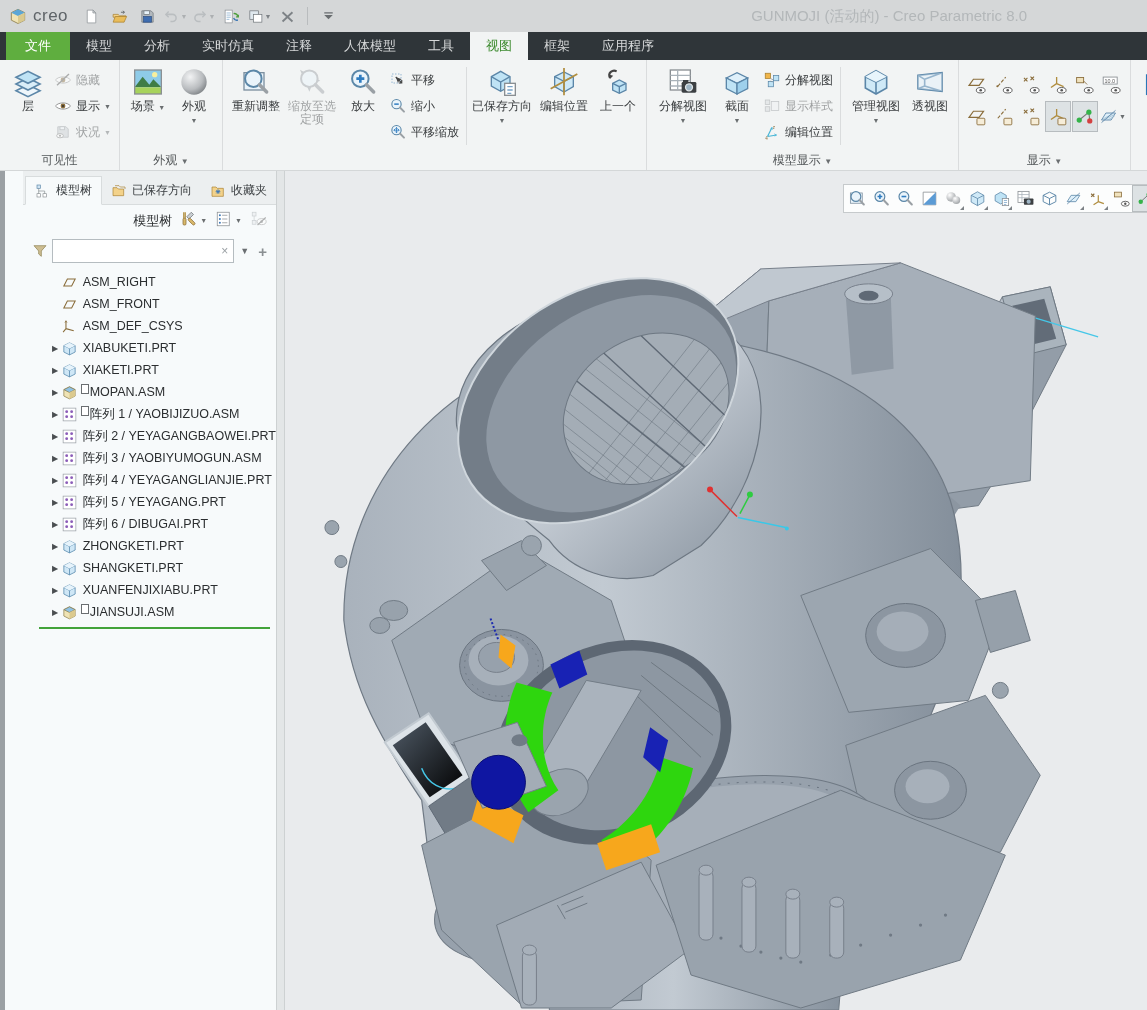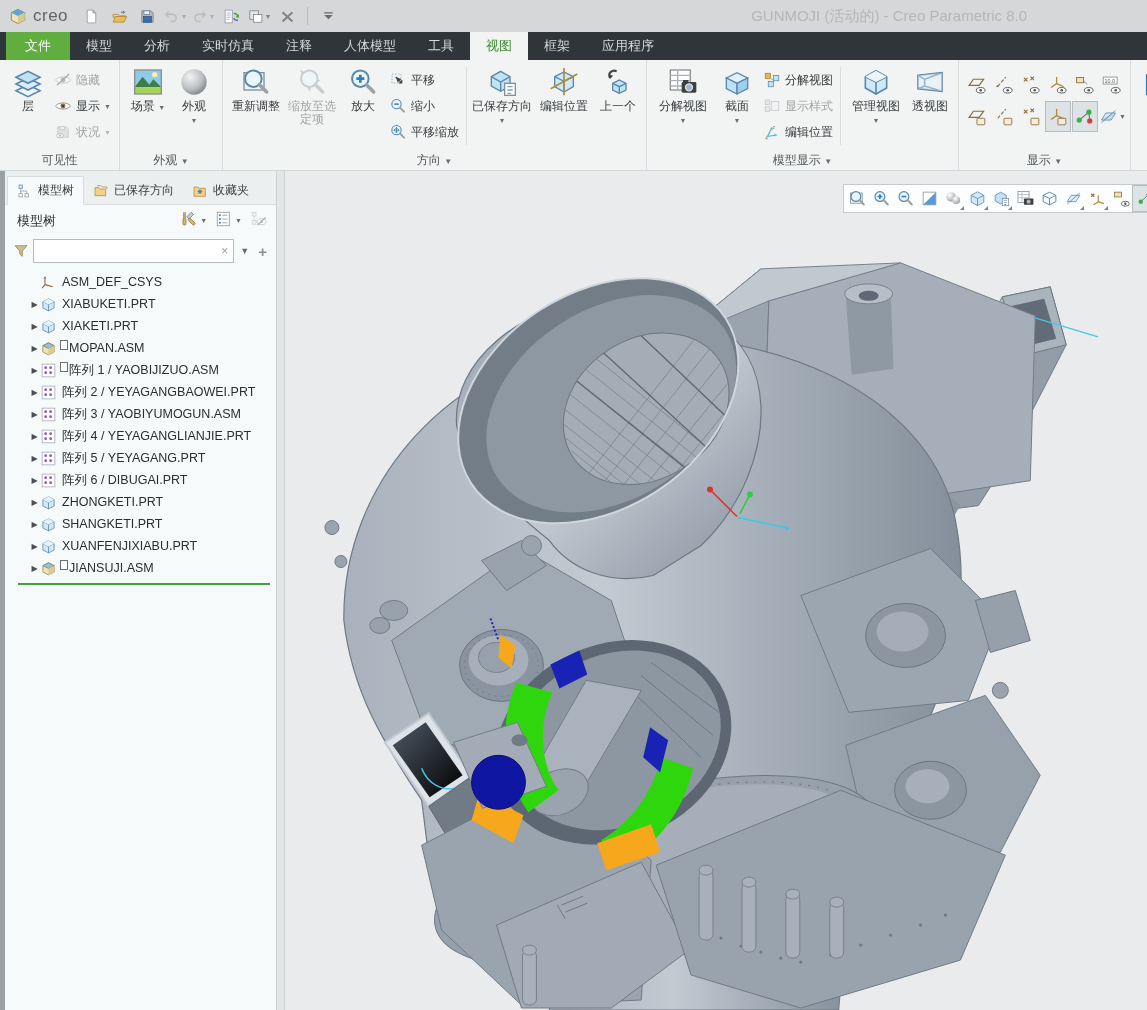--- a/index.html
+++ b/index.html
@@ -46,21 +46,21 @@
   .dd{font-size:7px;color:#6a6e70;}
   .rsep{width:1px;background:#dadcdd;margin:4px 4px;height:78px;}
   .showgrid{display:grid;grid-template-columns:repeat(6,26px);grid-auto-rows:31px;gap:1px;padding-top:6px;}
   .sbtn{display:flex;align-items:center;justify-content:center;border:1px solid transparent;}
   .sbtn svg{width:21px;height:21px;}
   .sbtn.pressed{background:#dde2e4;border-color:#b7bcbf;}
   .sbtn .dd{margin-left:0px;}
 
   
   .main{flex:1;display:flex;min-height:0;}
-  .left-panel{width:271px;background:#f7fafb;border-left:5px solid #9ba0a4;display:flex;flex-direction:column;flex:0 0 auto;}
+  .left-panel{width:271px;background:#f7fafb;border-left:5px solid #9ba0a4;display:flex;flex-direction:column;flex:0 0 auto;align-items:flex-end;}
   .pdivider{width:7px;background:#e3e6e7;border-left:1px solid #cdd1d2;border-right:1px solid #cdd1d2;flex:0 0 auto;}
 
   .panel-tabs{height:30px;background:#eceff0;display:flex;align-items:flex-end;border-bottom:1px solid #d8dcdd;padding:3px 0 0 2px;}
   .ptab{display:flex;align-items:center;gap:5px;padding:5px 9px;font-size:12px;color:#3c4043;white-space:nowrap;}
   .ptab svg{width:16px;height:16px;}
   .ptab.active{background:#f7fafb;border:1px solid #d8dcdd;border-bottom:1px solid #f7fafb;margin-bottom:-1px;}
 
   .panel-header{height:31px;display:flex;align-items:center;padding:0 8px 0 12px;gap:8px;}
   .panel-header .ph-title{font-size:13px;color:#2b2e30;flex:1;}
   .phbtn{display:flex;align-items:center;gap:2px;}
@@ -335,21 +335,20 @@
         <div class="rbtn narrow">
           <span class="ic32"><svg viewBox="0 0 24 24">
                 <path d="M8 13 L13 10.5 L18 13 L18 18 L13 20.5 L8 18z" fill="#bfe3f5" stroke="#5b86a8"></path>
                 <path d="M8 13 L13 15.5 L18 13 M13 15.5 V20.5" fill="none" stroke="#5b86a8"></path>
                 <path d="M6 9 C4 5 8 2.5 11 4" fill="none" stroke="#444" stroke-width="1.6"></path>
                 <path d="M6 9.8 l-0.8 -3.4 3.2 1z" fill="#444"></path>
               </svg></span>
           <span class="bl">上一个</span>
         </div>
       </div>
-      <div class="glabel"><span>方向</span> <span class="dda">▼</span></div>
     </div>
 
     <div class="rgroup">
       <div class="gbody">
         <div class="rbtn wide">
           <span class="ic32"><svg viewBox="0 0 24 24">
                 <rect x="2.5" y="3" width="15" height="15" fill="#fff" stroke="#8a8f93"></rect>
                 <path d="M2.5 7 h15 M2.5 11 h15 M2.5 15 h15 M8 3 v15" stroke="#aab3ba"></path>
                 <rect x="11" y="12" width="11" height="8" rx="1" fill="#3c4043"></rect>
                 <circle cx="16.5" cy="16" r="2.6" fill="#9fb6c6" stroke="#dfe5e8"></circle>
@@ -587,20 +586,34 @@
               <path d="M3 4 h18 l-7 8 v8 l-4 -3.5 v-4.5z" fill="#cdbd92" stroke="#8a7b4a"></path>
             </svg></span>
         <div class="filter-box">
           <input type="text" value="" style="">
           <span class="filter-x">×</span>
         </div>
         <span class="fbtn">▼</span>
         <span class="fplus">+</span>
       </div>
       <div class="tree" id="tree">
+          <div class="trow" style="padding-left: 24px;">
+            <span class="texp"></span>
+            <span class="tic"><svg viewBox="0 0 24 24">
+                <path d="M4 17 L9 7 L20 7 L15 17z" fill="none" stroke="#8a6d3b" stroke-width="1.5"></path>
+              </svg></span>
+            <span>ASM_RIGHT</span>
+          </div>
+          <div class="trow" style="padding-left: 24px;">
+            <span class="texp"></span>
+            <span class="tic"><svg viewBox="0 0 24 24">
+                <path d="M4 17 L9 7 L20 7 L15 17z" fill="none" stroke="#8a6d3b" stroke-width="1.5"></path>
+              </svg></span>
+            <span>ASM_FRONT</span>
+          </div>
           <div class="trow" style="padding-left: 24px;">
             <span class="texp"></span>
             <span class="tic"><svg viewBox="0 0 24 24">
                 <path d="M7 4 V15 M7 15 L18 18 M7 15 L3 20" fill="none" stroke="#8a6d3b" stroke-width="1.5"></path>
                 <path d="M7 4 l-1.5 2.5 M7 4 l1.5 2.5" stroke="#8a6d3b"></path>
               </svg></span>
             <span>ASM_DEF_CSYS</span>
           </div>
           <div class="trow" style="padding-left: 24px;">
             <span class="texp">▶</span>

